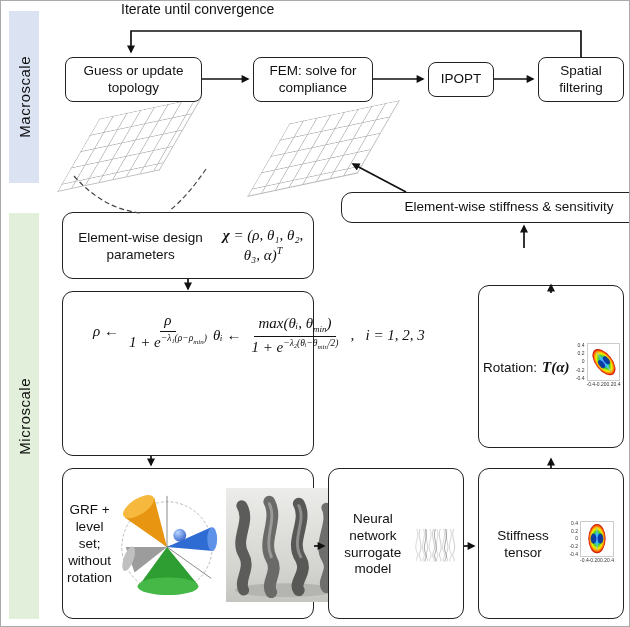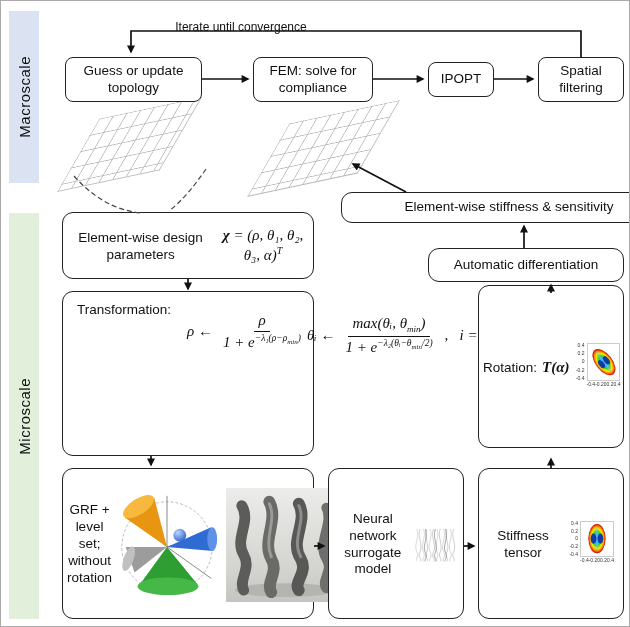--- a/index.html
+++ b/index.html
@@ -2,21 +2,21 @@
 <html><head>
 <meta charset="utf-8">
 <style>
   html,body{margin:0;padding:0;background:#fff;}
   .canvas{position:relative;width:630px;height:627px;background:#fff;border:1px solid #aaa;
           font-family:"Liberation Sans","DejaVu Sans",sans-serif;color:#111;overflow:hidden;box-sizing:border-box;}
   .strip{position:absolute;left:8px;width:30px;display:flex;align-items:center;justify-content:center;z-index:1;}
   .strip.macro{top:10px;height:172px;background:#dbe3f3;}
   .strip.micro{top:212px;height:406px;background:#e2efda;}
   .vtext{writing-mode:vertical-rl;transform:rotate(180deg);font-size:15px;letter-spacing:.5px;color:#111;}
-  .loop-label{position:absolute;left:120px;top:19px;width:240px;text-align:center;font-size:12px;z-index:3;}
+  .loop-label{position:absolute;left:120px;top:0;width:240px;font-size:14px;z-index:3;}
   .box{position:absolute;background:#fff;border:1.3px solid #222;border-radius:8px;display:flex;
        align-items:center;justify-content:center;text-align:center;font-size:13.5px;line-height:1.25;
        padding:2px 6px;box-sizing:border-box;z-index:2;}
   .box.col{flex-direction:row;justify-content:flex-start;padding:4px 4px;}
   .box.bigr{border-radius:11px;}
   .mesh{position:absolute;z-index:1;
         background-image:linear-gradient(to right,#b8b8b8 1px,transparent 1px),
                          linear-gradient(to bottom,#b8b8b8 1px,transparent 1px);
         background-size:14px 14px;border-right:1px solid #b8b8b8;border-bottom:1px solid #b8b8b8;
         transform:rotate(-12deg) skewX(-42deg);}
@@ -79,33 +79,29 @@
     <span>Spatial filtering</span>
   </div>
 
   <div class="mesh" style="left:76px;top:112px;width:104px;height:62px;"></div>
   <div class="mesh" style="left:266px;top:116px;width:112px;height:62px;"></div>
 
   <div class="box bigr" style="left:340px;top:191px;width:334px;height:31px;padding-left:8px;">
     <span>Element-wise stiffness &amp; sensitivity</span>
   </div>
 
-  <div class="box bigr" style="left:427px;top:247px;width:196px;height:34px;">
-    <span>Automatic differentiation</span>
-  </div>
 
   <div class="box col bigr" style="left:61px;top:211px;width:252px;height:67px;justify-content:center;gap:3px;">
     <div class="bt">Element-wise design parameters</div>
     <div class="mathline">
       <span class="chi">χ</span><span> = (ρ, θ₁, θ₂, θ₃, α)</span><sup class="csup">T</sup>
     </div>
   </div>
 
   <div class="box col bigr" style="left:61px;top:290px;width:252px;height:165px;align-items:flex-start;padding:10px 14px;">
-    <div class="t-title">Transformation:</div>
     <div class="eq" style="margin-top:9px;padding-left:16px;">
       <span class="lhs">ρ ←</span>
       <span class="frac">
         <span class="num">ρ</span>
         <span class="den"><span>1 + e</span><sup><span>−λ₁(ρ−ρ</span><sub>min</sub><span>)</span></sup></span>
       </span>
     </div>
     <div class="eq" style="margin-top:12px;padding-left:2px;">
       <span class="lhs">θᵢ ←</span>
       <span class="frac">

